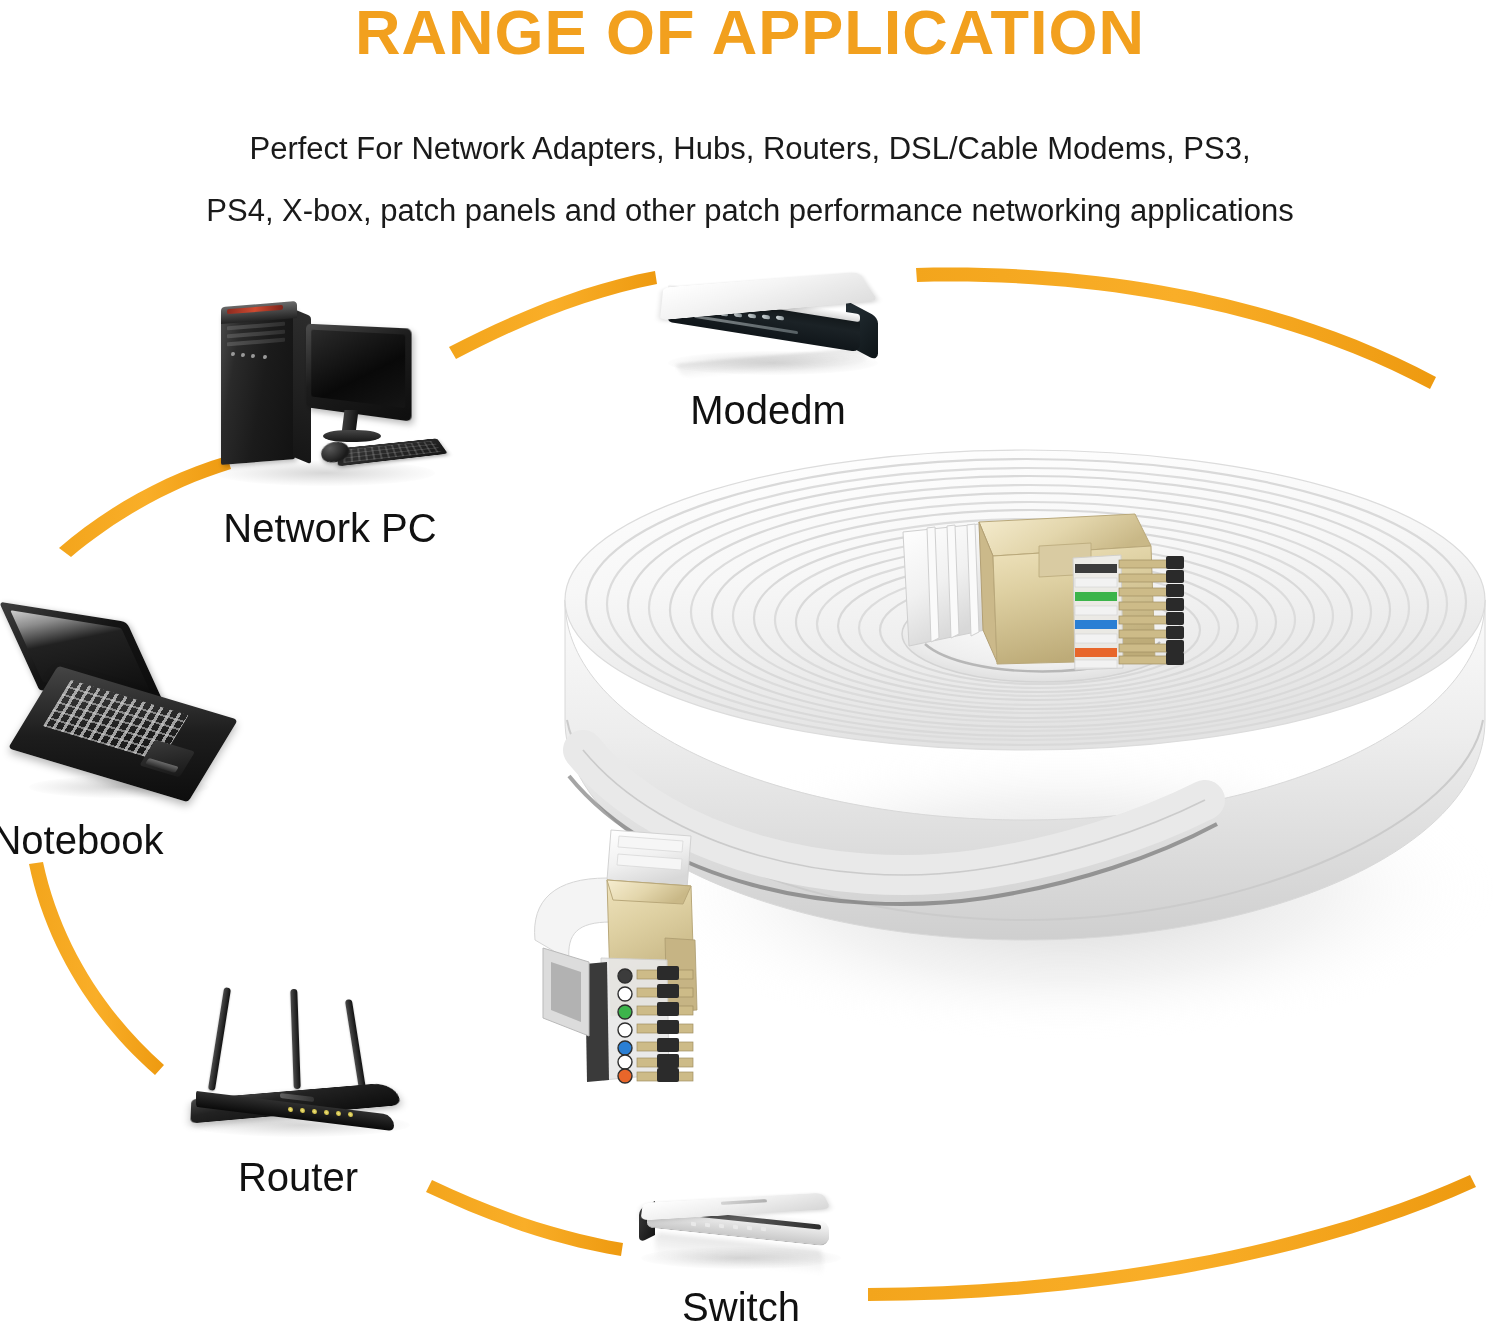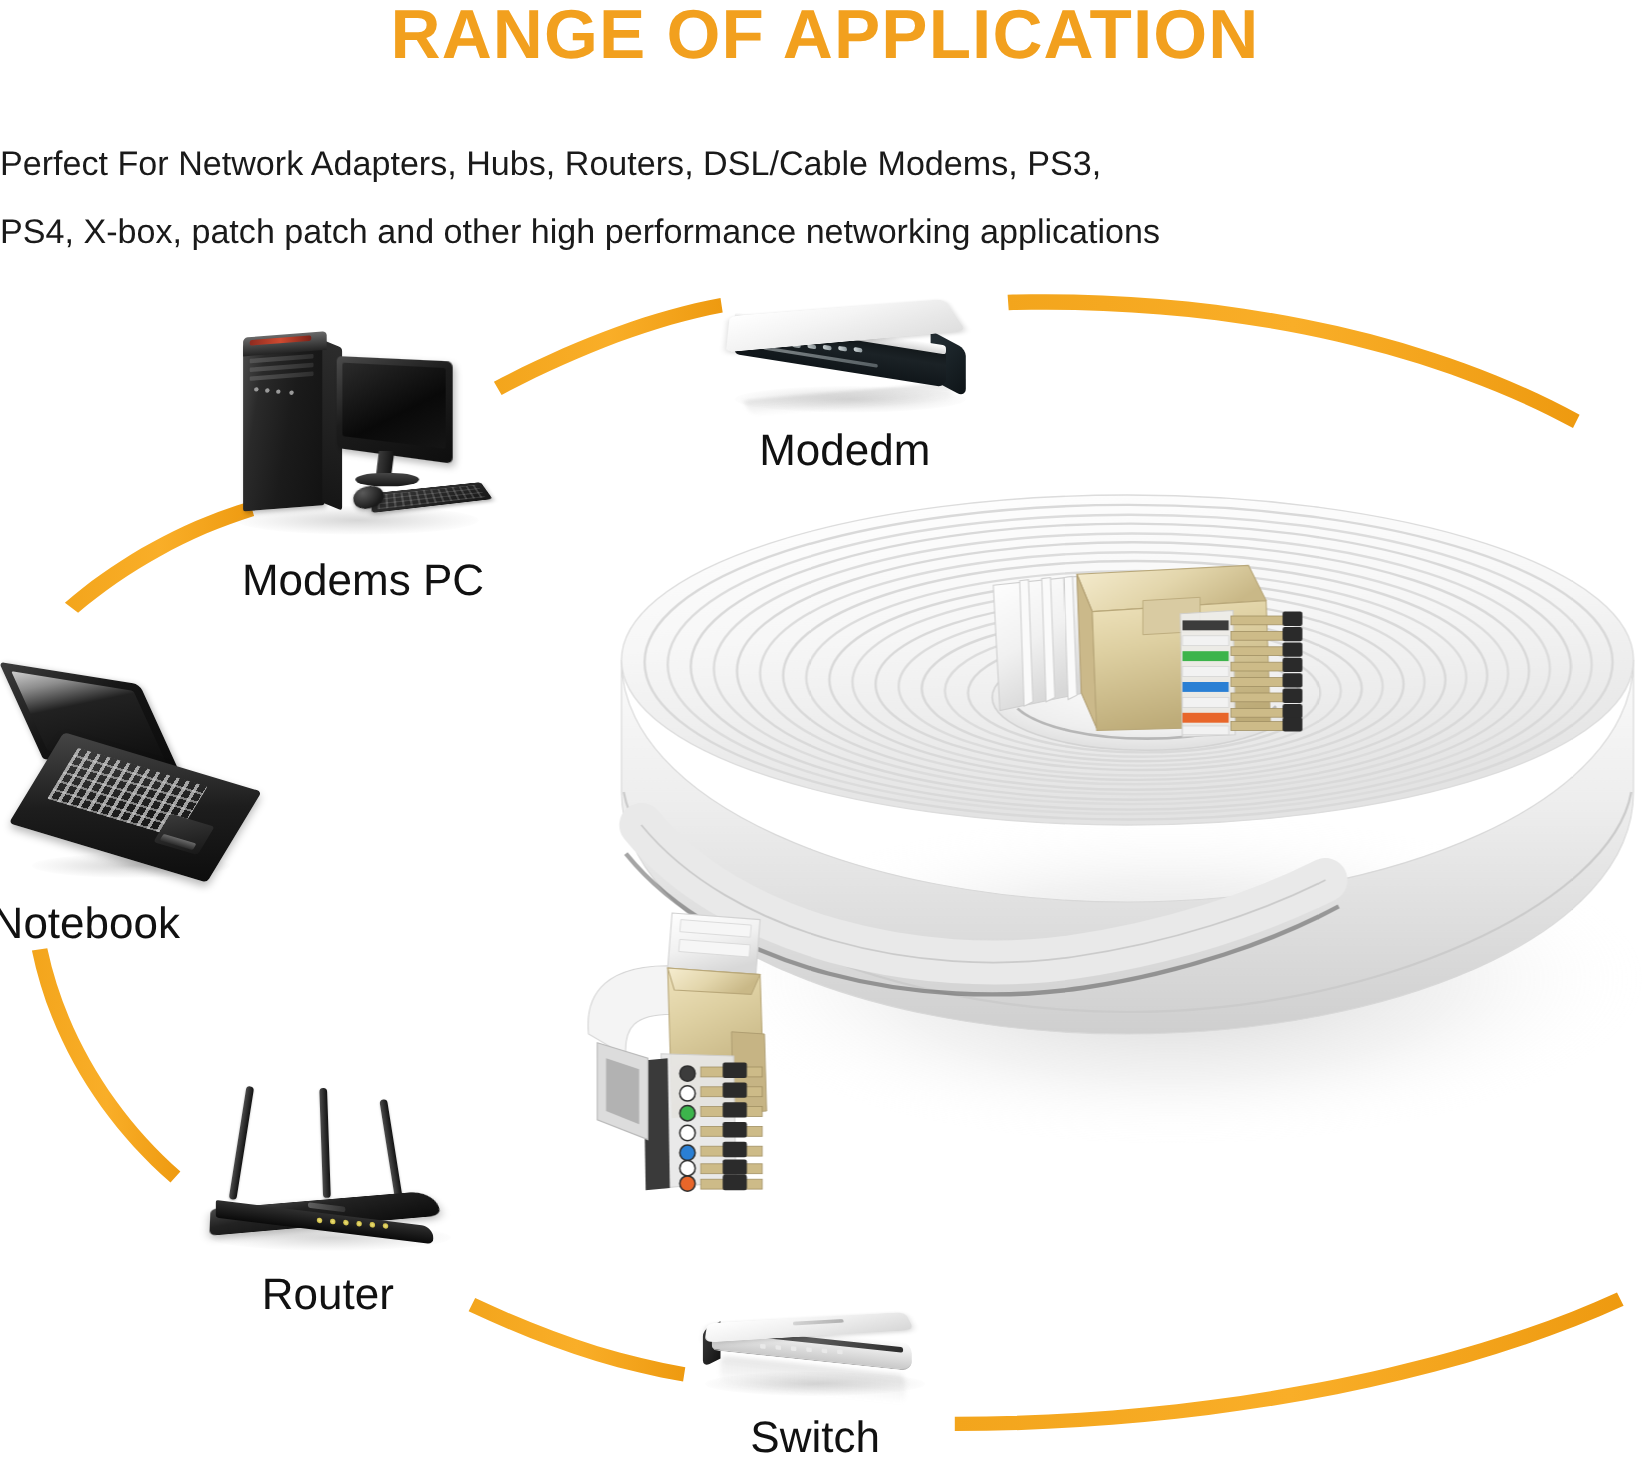--- a/index.html
+++ b/index.html
@@ -22,21 +22,21 @@
     text-align:center;
     font-size:63px;
     font-weight:bold;
     letter-spacing:1px;
     color:#F2A01E;
     font-family:"Liberation Sans", sans-serif;
   }
   .subtitle {
     position:absolute;
     top:118px; left:0; width:1500px;
-    text-align:left;
+    text-align:center;
     font-size:31px;
     line-height:62px;
     color:#1a1a1a;
     font-family:"Liberation Sans", sans-serif;
     white-space:nowrap;
   }
   .subtitle .l2 { display:block; }
 
   
   #stage {
@@ -311,21 +311,21 @@
 </style>
 </head>
 <body>
 
 <div id="page">
 
   <div class="title">RANGE OF APPLICATION</div>
 
   <div class="subtitle">
     <span class="l1">Perfect For Network Adapters, Hubs, Routers, DSL/Cable Modems, PS3,</span>
-    <span class="l2">PS4, X-box, patch patch and other high performance networking applications</span>
+    <span class="l2">PS4, X-box, patch panels and other patch performance networking applications</span>
   </div>
 
   <div id="stage">
 
     <svg id="arcs" viewBox="0 0 1500 1327">
       <defs>
         <linearGradient id="ag" x1="0" y1="0" x2="1" y2="0">
           <stop offset="0%" stop-color="#F3A51C"></stop>
           <stop offset="50%" stop-color="#F9AE28"></stop>
           <stop offset="100%" stop-color="#EE9A10"></stop>
@@ -367,21 +367,21 @@
         <div class="monitor">
             <div class="monitor-screen"></div>
           </div>
         <div class="monitor-neck"></div>
         <div class="monitor-base"></div>
         <div class="keyboard">
             <div class="keys"></div>
           </div>
         <div class="mouse"></div>
       </div>
-      <div class="caption">Modems PC</div>
+      <div class="caption">Network PC</div>
     </div>
 
     <div class="node" id="node-modem">
       <div class="art">
         <div class="shadow-ellipse" style="left:18px;top:96px;width:210px;height:24px;"></div>
         <div class="modem-refl"></div>
         <div class="modem-side"></div>
         <div class="modem-front"></div>
         <div class="modem-front-lip"></div>
         <div class="modem-led" style="left:38px;top:54px;width:26px;"></div>

